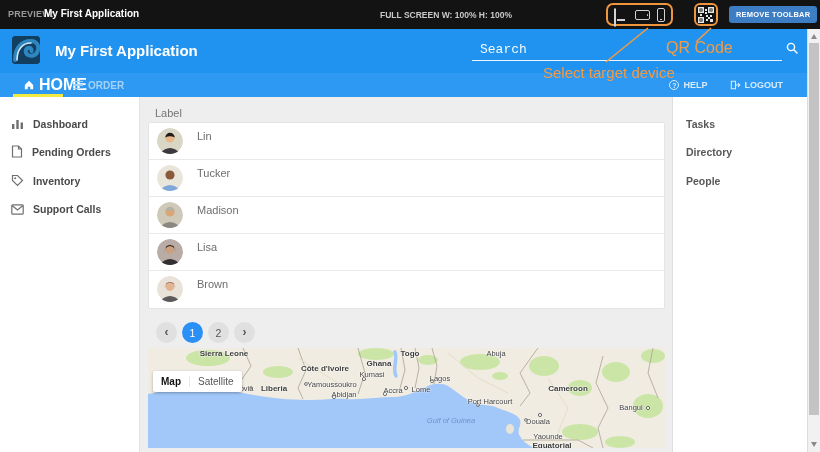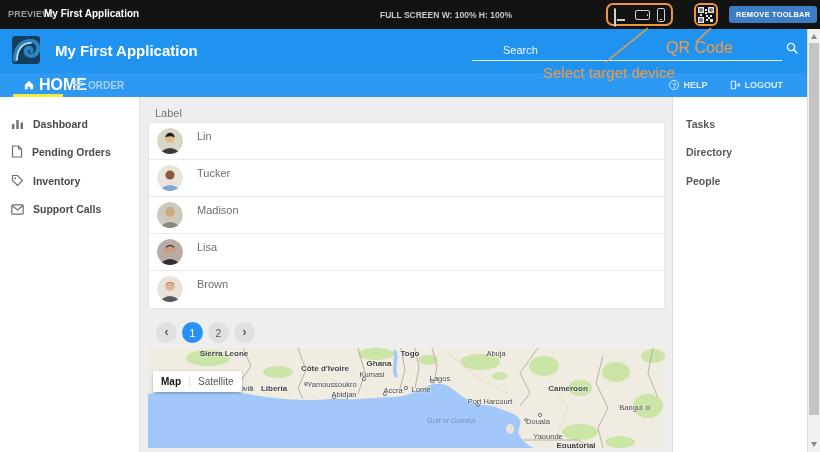--- a/index.html
+++ b/index.html
@@ -26,21 +26,21 @@
   .icon-phone::after { content:""; position:absolute; left:1.5px; bottom:0.5px; width:2px; height:1px; background:#d2d2d2; }
   .remove-btn { position:absolute; left:729px; top:6px; height:17px; padding:0 7px; background:#3d7dc4; border:none;
     border-radius:3px; color:#fff; font-size:7.5px; font-weight:bold; font-family:"Liberation Sans",sans-serif;
     letter-spacing:.2px; cursor:pointer; }
   
   .app-header { position:absolute; left:0; top:29px; width:820px; height:44px; background:#2093f0; }
   .logo { position:absolute; left:12px; top:7px; width:28px; height:28px; border-radius:4px; background:#123f60; overflow:hidden; }
   .app-title { position:absolute; left:55px; top:13px; font-size:15px; font-weight:bold; color:#ffffff; }
   .search-wrap { position:absolute; left:472px; top:10px; width:310px; height:22px; border-bottom:1px solid rgba(255,255,255,.9); }
   .search-input { width:100%; height:100%; background:transparent; border:none; outline:none; color:#fff;
-    font-size:11px; padding-left:8px; font-family:Liberation Sans, sans-serif;margin-left:23px; }
+    font-size:13px; padding-left:8px; font-family:Liberation Mono, monospace; }
   .search-input::placeholder { color:#ffffff; opacity:.95; }
   .search-icon { position:absolute; left:786px; top:13px; width:12px; height:12px; }
   
   .annot-layer { position:absolute; left:0; top:0; width:820px; height:120px; z-index:40; pointer-events:none; }
   .annot-text { position:absolute; color:#f49b41; pointer-events:none; }
   .annot-select { left:543px; top:64px; font-size:15px; }
   .annot-qr { left:666px; top:39px; font-size:16px; }
   
   .nav { position:absolute; left:0; top:73px; width:807px; height:24px; background:#2e99f3; }
   .nav-tab { position:absolute; top:0; height:24px; display:flex; align-items:center; gap:5px; cursor:pointer; }
@@ -370,21 +370,21 @@
               <circle cx="500" cy="60" r="1.6"></circle>
           </g>
         </svg>
         <div id="map-labels">
             <span class="map-label country" style="left: 76px; top: 1px;">Sierra Leone</span>
             <span class="map-label country" style="left: 177px; top: 16px;">Côte d'Ivoire</span>
             <span class="map-label country" style="left: 231px; top: 11px;">Ghana</span>
             <span class="map-label country" style="left: 262px; top: 1px;">Togo</span>
             <span class="map-label country" style="left: 126px; top: 36px;">Liberia</span>
             <span class="map-label country" style="left: 420px; top: 36px;">Cameroon</span>
-            <span class="map-label country" style="left: 428px; top: 93px;">Equatorial</span>
+            <span class="map-label country" style="left: 404px; top: 93px;">Equatorial</span>
             <span class="map-label city" style="left: 348px; top: 1px;">Abuja</span>
             <span class="map-label city" style="left: 224px; top: 22px;">Kumasi</span>
             <span class="map-label city" style="left: 292px; top: 26px;">Lagos</span>
             <span class="map-label city" style="left: 90px; top: 36px;">Monrovia</span>
             <span class="map-label city" style="left: 184px; top: 32px;">Yamoussoukro</span>
             <span class="map-label city" style="left: 196px; top: 42px;">Abidjan</span>
             <span class="map-label city" style="left: 245px; top: 38px;">Accra</span>
             <span class="map-label city" style="left: 273px; top: 37px;">Lome</span>
             <span class="map-label city" style="left: 342px; top: 49px;">Port Harcourt</span>
             <span class="map-label city" style="left: 483px; top: 55px;">Bangui</span>

